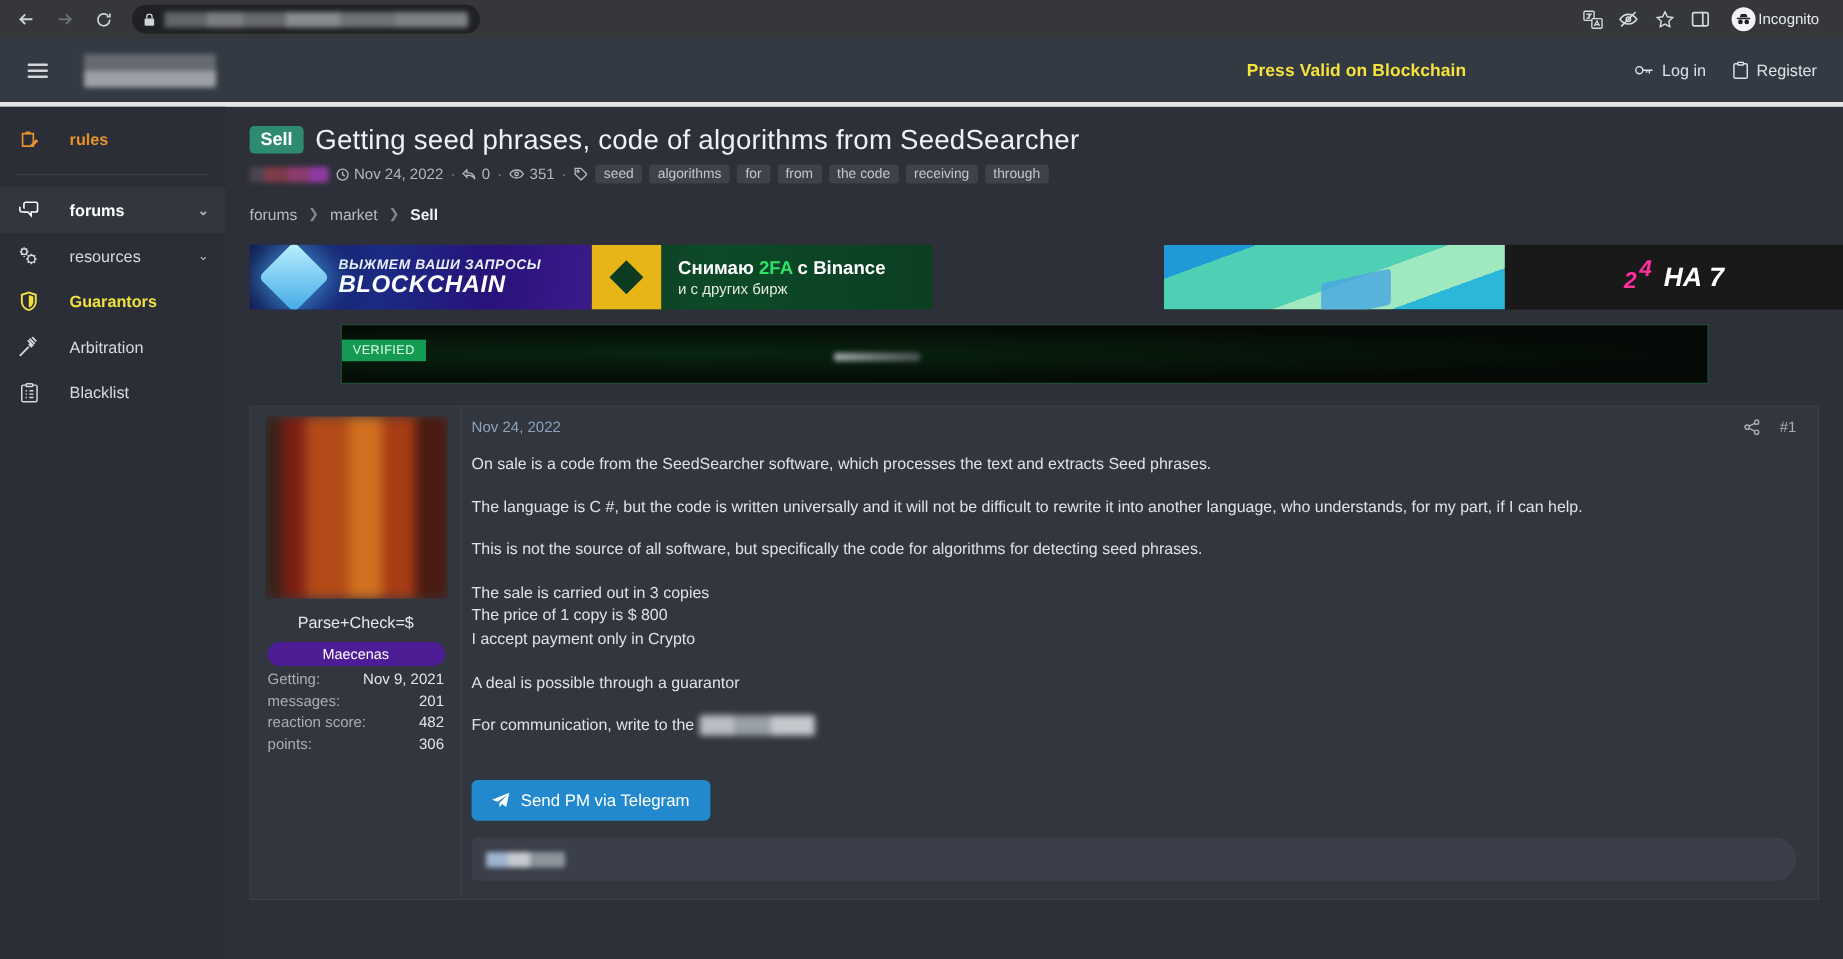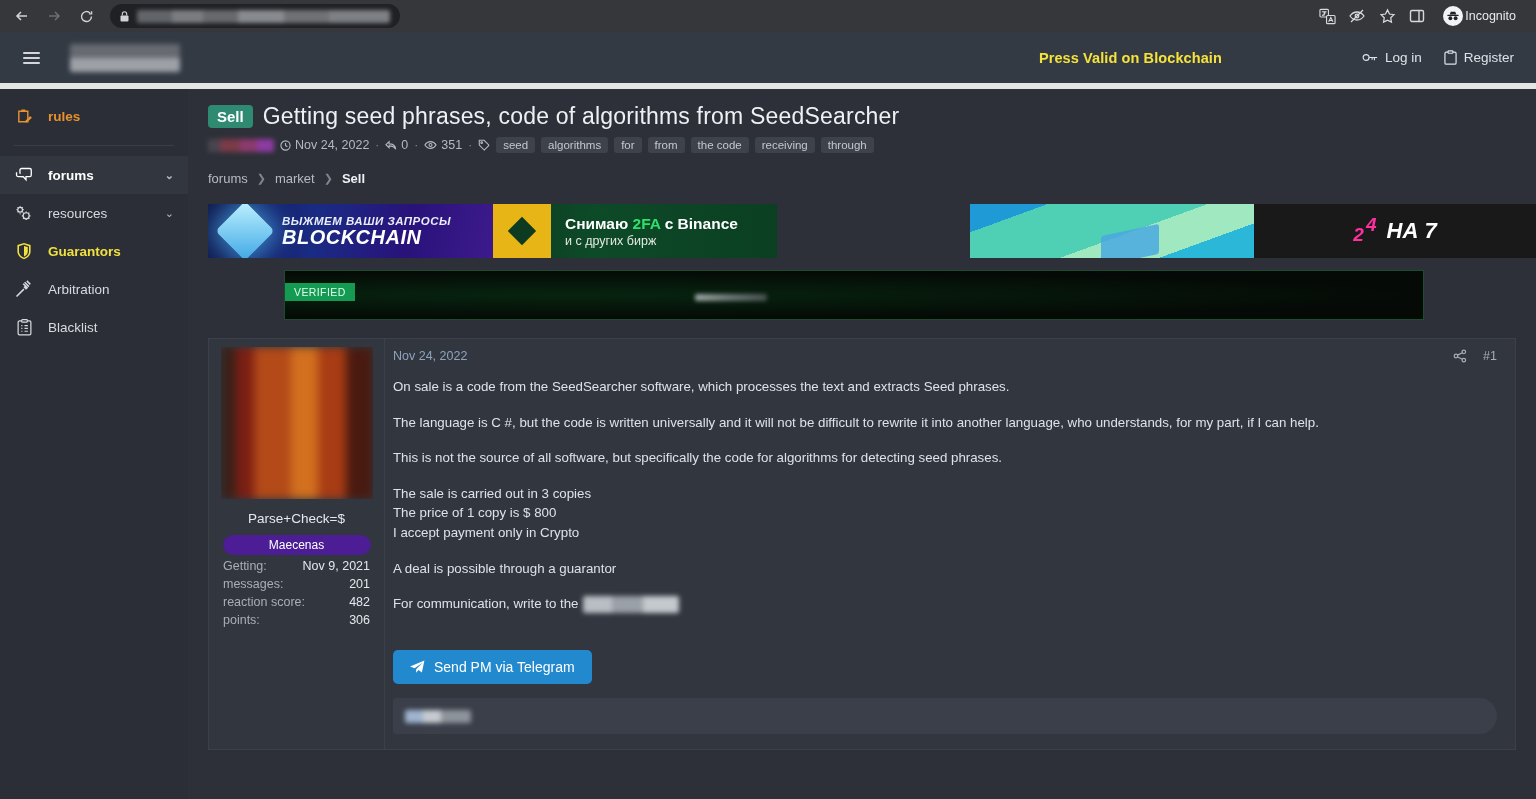--- a/index.html
+++ b/index.html
@@ -59,21 +59,21 @@
     display: flex; align-items: center; justify-content: center;
   }
   .incognito-label { color: #e8eaed; font-size: 12.5px; }
 
   
   .site-header {
     height: 57px; width: 100%;
     background: #343a44;
     display: flex; align-items: center;
     padding: 0 22px 0 14px;
-    border-bottom: 6px solid #e5e5e5;
+    border-bottom: 4px solid #e5e5e5;
   }
   .hamburger { width: 34px; height: 34px; display: flex; flex-direction: column;
     justify-content: center; align-items: center; gap: 3px; }
   .hamburger span { display: block; width: 17px; height: 2px; background: #d3d7dc; border-radius: 1px; }
   .logo-blur {
     width: 110px; height: 28px; margin-left: 22px; border-radius: 2px;
     background: linear-gradient(180deg,
       #6c7076 0 50%, #a9adb2 50% 100%);
     filter: blur(2.4px);
     opacity: .9;
@@ -89,21 +89,21 @@
   
   .page { display: flex; height: calc(799px - 32px - 57px); }
 
   .sidebar {
     width: 188px; flex: 0 0 188px;
     background: #2b2e36;
     padding-top: 8px;
   }
   .side-item {
     display: flex; align-items: center;
-    height: 38px; padding: 0 14px; gap: 14px;
+    height: 38px; padding: 0 14px; gap: 24px;
     color: #d7dbe0; font-size: 13.5px;
   }
   .side-item .ico { width: 20px; display: flex; justify-content: center; align-items: center; }
   .side-item.active { background: #32363f; color: #fff; font-weight: bold; }
   .side-item.rules { color: #e8922e; font-weight: bold; }
   .side-item.guarantors { color: #f0e040; font-weight: bold; }
   .side-sep { height: 1px; background: #3a3e47; margin: 10px 14px; }
   .chev { margin-left: auto; color: #b7bcc3; font-size: 11px; }
 
   .content { flex: 1; overflow: hidden; padding: 14px 0 0 0; }

